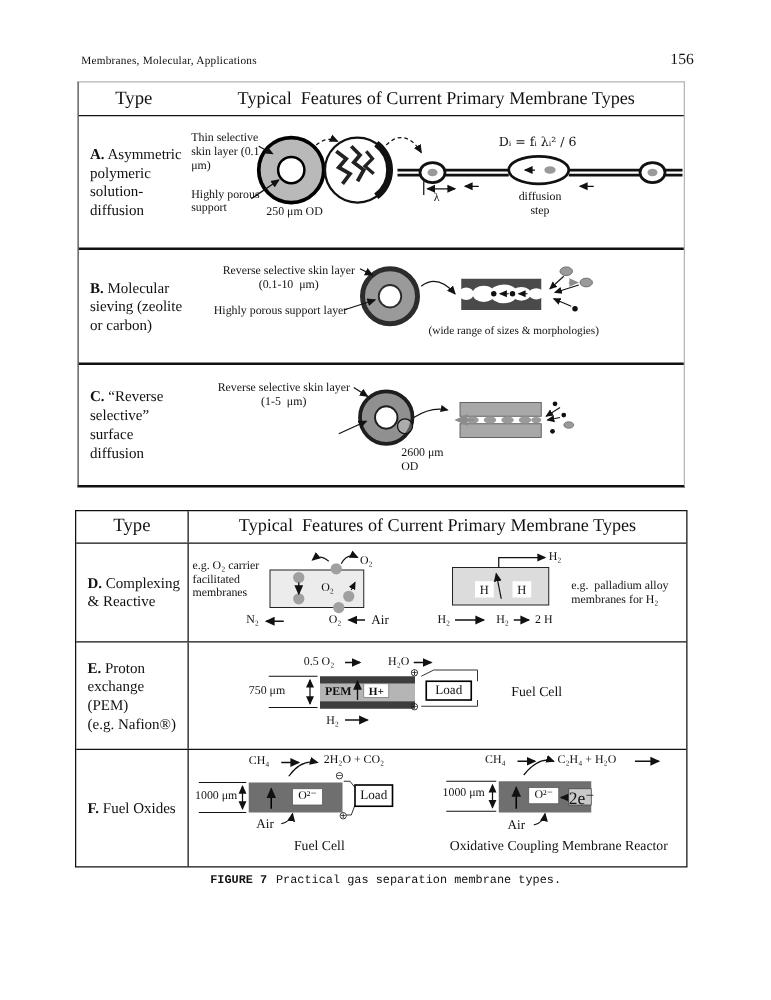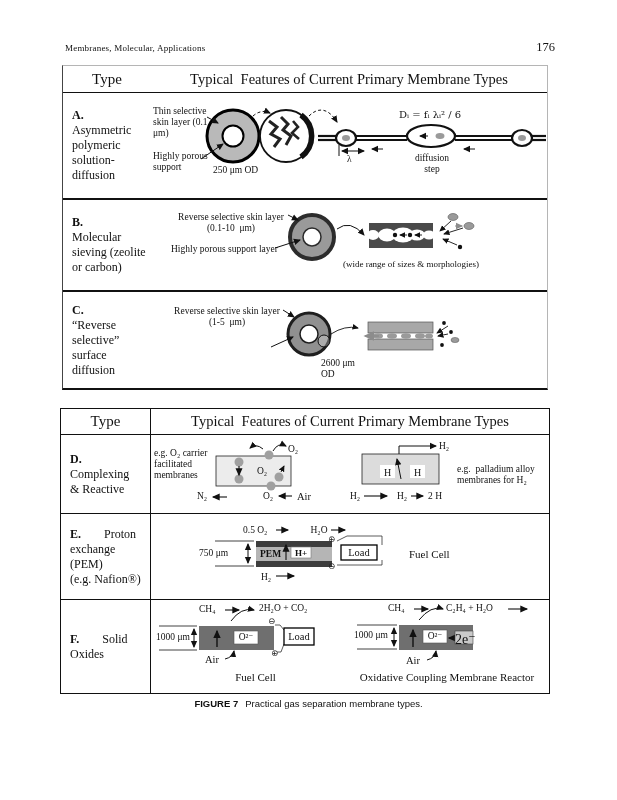--- a/index.html
+++ b/index.html
@@ -21,49 +21,49 @@
   .th-type { font-size:15px; text-align:center; }
   .th-title { font-size:14.5px; text-align:center; white-space:pre-wrap; }
   .row { display:grid; position:relative; }
   .t1 .row { grid-template-columns:88px 1fr; border-bottom:2px solid #111; }
   .t1 .row:last-child { border-bottom:none; }
   .t2 .row { grid-template-columns:90px 1fr; border-bottom:1.5px solid #111; }
   .t2 .row:last-child { border-bottom:none; }
   .t2 .type { border-right:1.5px solid #111; }
   .type { display:flex; align-items:center; padding:6px 4px 6px 9px; font-size:12px; line-height:1.25; }
   .type b { font-weight:bold; }
-  .type span.rest { white-space:pre-wrap;margin-left:20px; }
+  .type span.rest { white-space:pre-wrap; }
   .dia { position:relative; }
   .dia svg { position:absolute; left:0; top:0; }
   .ra { height:105px; } .rb { height:90px; } .rc { height:96px; }
   .rd { height:78px; } .re { height:85px; } .rf { height:93px; }
   .formula { font-family:"DejaVu Serif","DejaVu Sans",serif; font-size:10px; }
   .boxlbl { position:absolute; font-size:10.5px; text-align:center; }
-  .caption { position:absolute; top:698px; left:0; right:0; display:flex; justify-content:center; gap:7px; font-family:Liberation Sans, sans-serif; font-size:9.5px; }
+  .caption { position:absolute; top:698px; left:0; right:0; display:flex; justify-content:center; gap:7px; font-family:Liberation Mono, monospace; font-size:9.5px; }
   .caption .fig { font-weight:bold; }
 </style>
 </head>
 <body>
 
 <div class="page">
 
   <svg width="0" height="0" style="position:absolute">
     <defs>
       <marker id="ah" viewBox="0 0 8 8" refX="6.5" refY="4" markerWidth="7.5" markerHeight="7.5" orient="auto-start-reverse">
         <path d="M0,0.6 L7.6,4 L0,7.4 z" fill="#111"></path>
       </marker>
       <marker id="ahg" viewBox="0 0 8 8" refX="6.5" refY="4" markerWidth="8" markerHeight="8" orient="auto-start-reverse">
         <path d="M0,0.6 L7.6,4 L0,7.4 z" fill="#8c8c8c"></path>
       </marker>
     </defs>
   </svg>
 
   <div class="running-head">
     <span class="rh-title">Membranes, Molecular, Applications</span>
-    <span class="rh-page">176</span>
+    <span class="rh-page">156</span>
   </div>
 
   <div class="tbl t1">
     <div class="thead">
       <div class="th-type">Type</div>
       <div class="th-title">Typical  Features of Current Primary Membrane Types</div>
     </div>
 
     <div class="row">
       <div class="type">
@@ -310,21 +310,21 @@
         <div class="sym" style="left:177px; top:21px;">⊕</div>
         <div class="sym" style="left:177px; top:48px;">⊖</div>
         <div class="boxlbl" style="left:190px; top:33px; width:36px;">Load</div>
         <div class="lbl" style="left:110px; top:58px; width:18px;">H₂</div>
         <div class="lbl" style="left:258px; top:34px; width:80px; font-size:11px;">Fuel Cell</div>
       </div>
     </div>
 
     <div class="row">
       <div class="type">
-        <div><b>F.</b><span class="rest"> Solid Oxides</span></div>
+        <div><b>F.</b><span class="rest"> Fuel Oxides</span></div>
       </div>
       <div class="dia rf">
         <svg width="397" height="93" viewBox="0 0 397 93">
 
           <line x1="74" y1="10" x2="88" y2="10" stroke="#111" stroke-width="1.1" marker-end="url(#ah)"></line>
           <path d="M80,21 Q90,7 103,10" fill="none" stroke="#111" stroke-width="1" marker-end="url(#ah)"></path>
           <g stroke="#111">
             <line x1="8" y1="26" x2="46" y2="26" stroke-width="0.8"></line>
             <line x1="8" y1="50" x2="46" y2="50" stroke-width="0.8"></line>
             <line x1="43" y1="29" x2="43" y2="47" stroke-width="1" marker-start="url(#ah)" marker-end="url(#ah)"></line>

